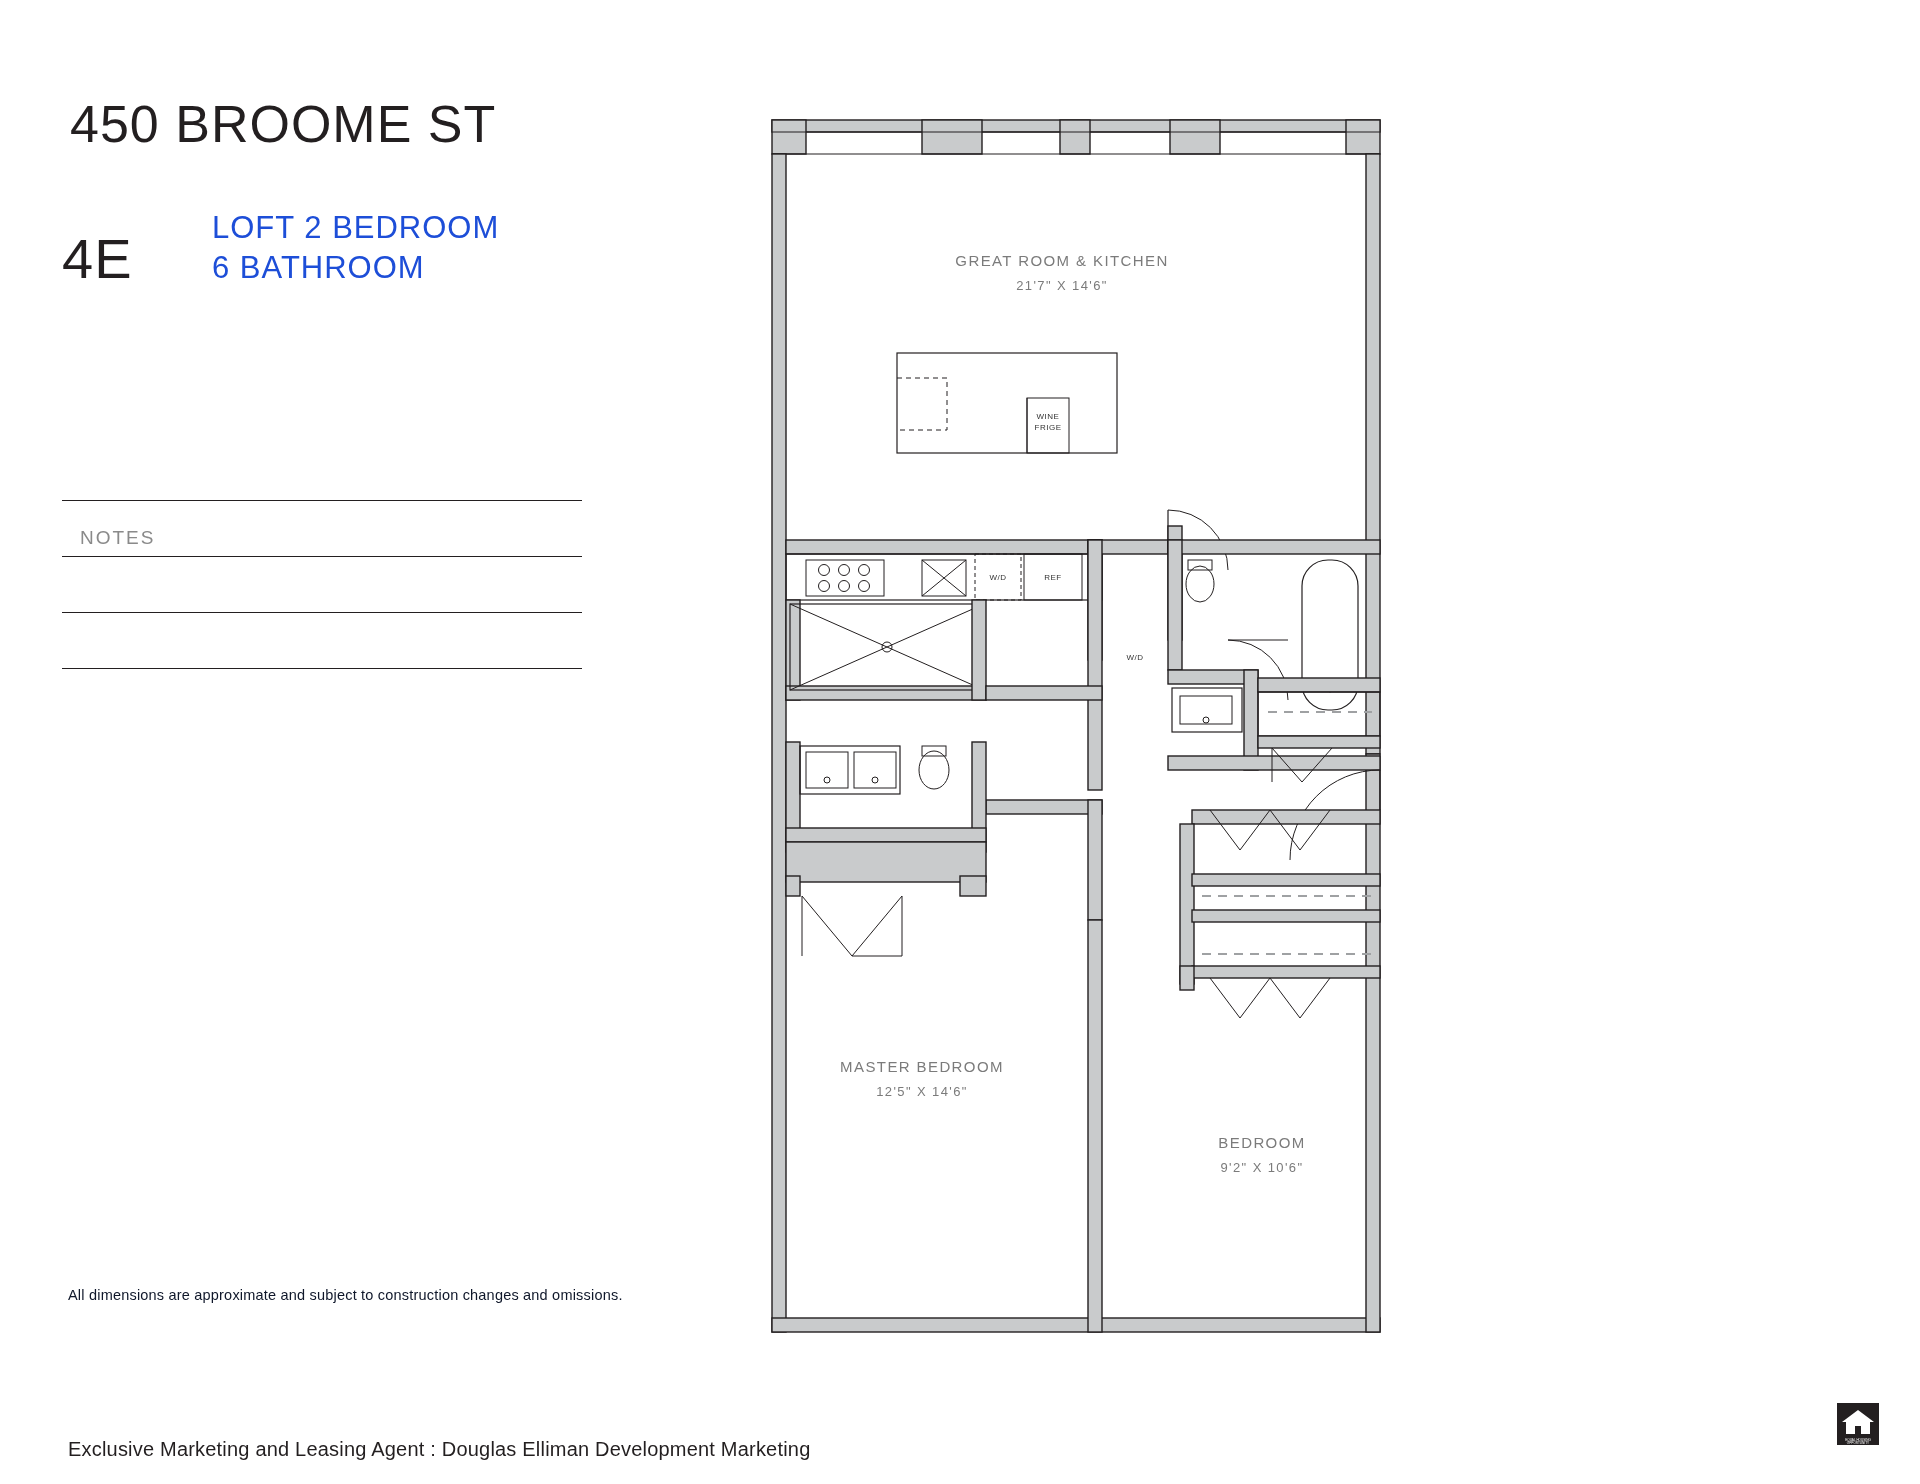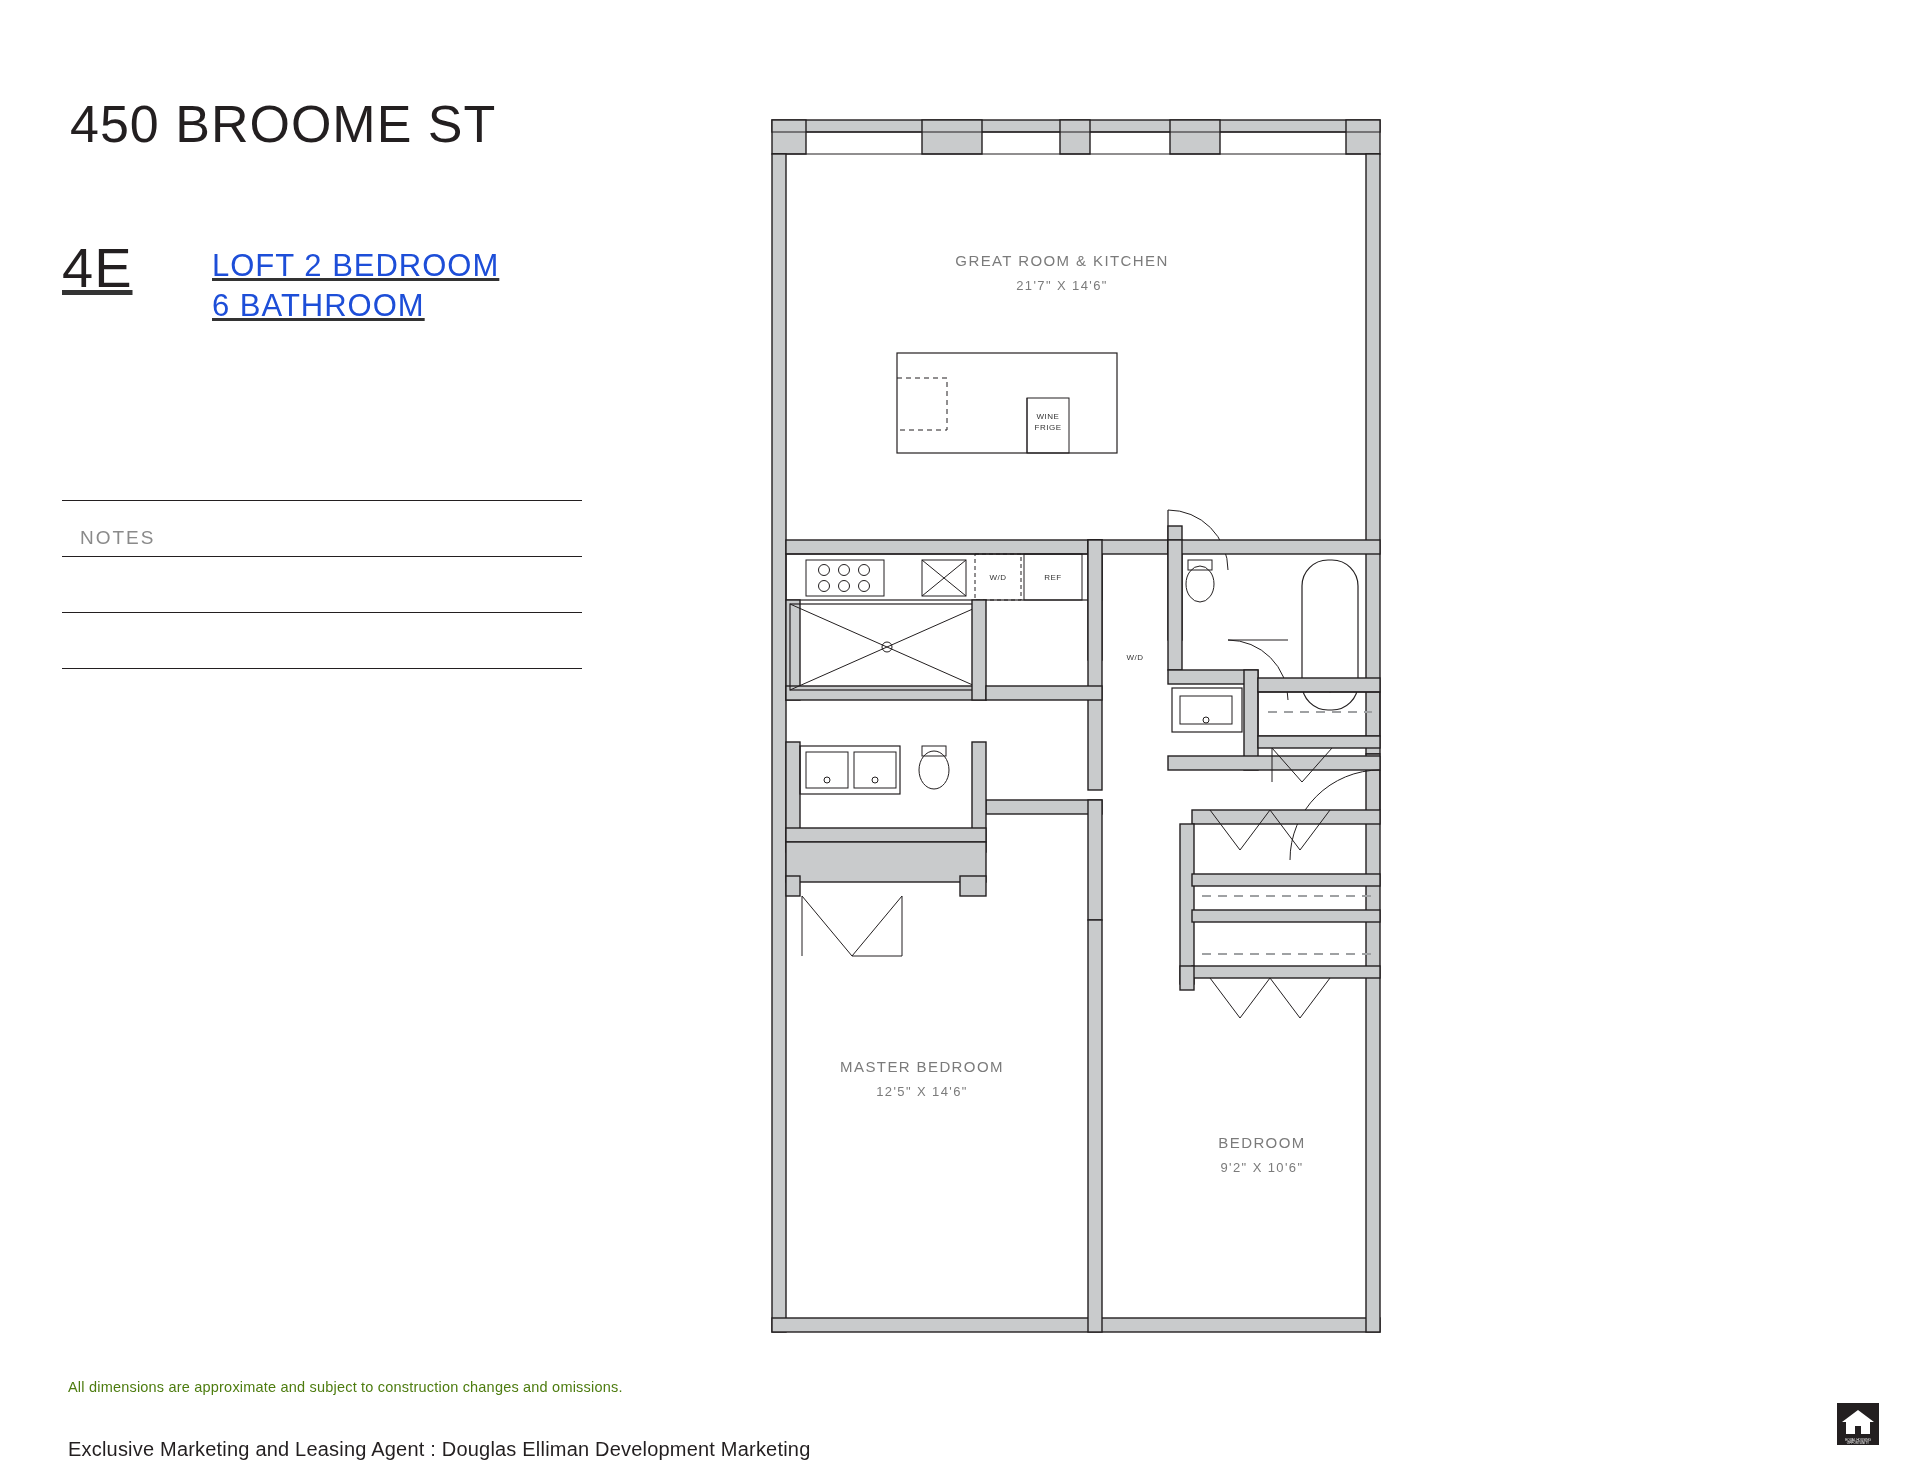--- a/index.html
+++ b/index.html
@@ -35,23 +35,22 @@
     font-size: 52px;
     letter-spacing: 1px;
     font-weight: 400;
     color: #231f20;
     line-height: 1;
     margin: 8px;
     white-space: nowrap;
   }
   .unit-row {
     display: flex;
-    align-items: flex-start;
-    margin-top: 90px;
-    text-decoration: underline;
+    align-items: flex-end;
+    margin-top: 52px;
   }
   .unit-number {
     font-size: 56px;
     color: #231f20;
     line-height: 1;
     letter-spacing: 1px;
     font-weight: 400;
     width: 150px;
   }
   .unit-desc {
@@ -79,23 +78,23 @@
     left: 18px;
     top: 27px;
     font-size: 19px;
     letter-spacing: 2px;
     color: #8a8a8a;
   }
 
   .disclaimer {
     position: absolute;
     left: 68px;
-    top: 1376px;
+    top: 1284px;
     font-size: 14.5px;
-    color: #4d7c0f;
+    color: #0f172a;
     line-height: 1.55;
     letter-spacing: .2px;
   }
   .agent-line {
     position: absolute;
     left: 68px;
     top: 1438px;
     font-size: 20px;
     color: #231f20;
     letter-spacing: .2px;

